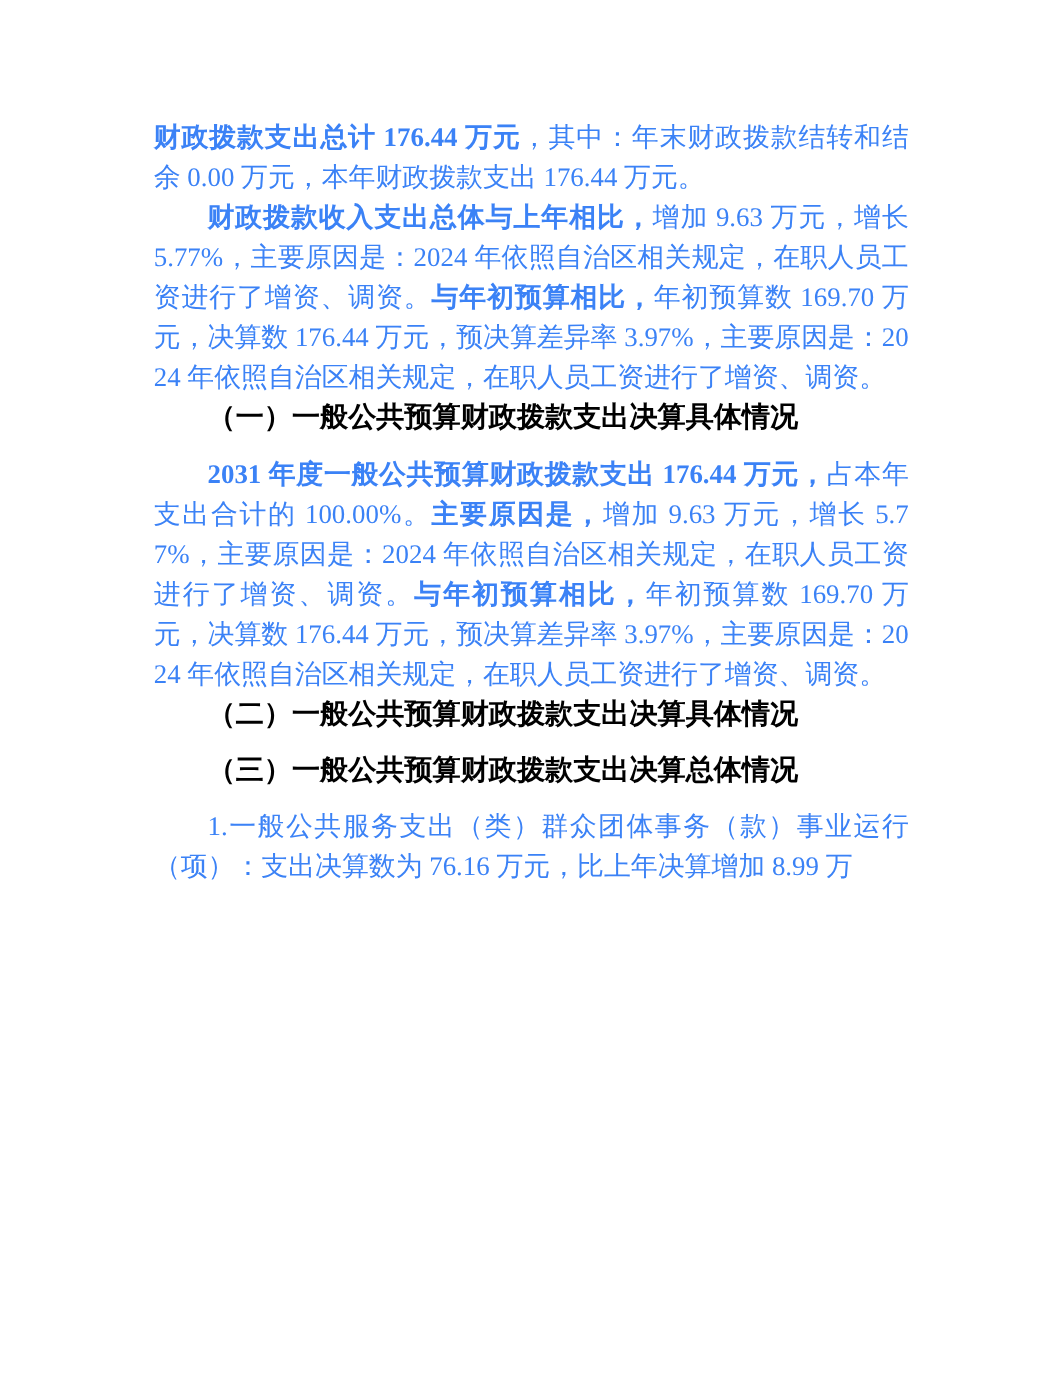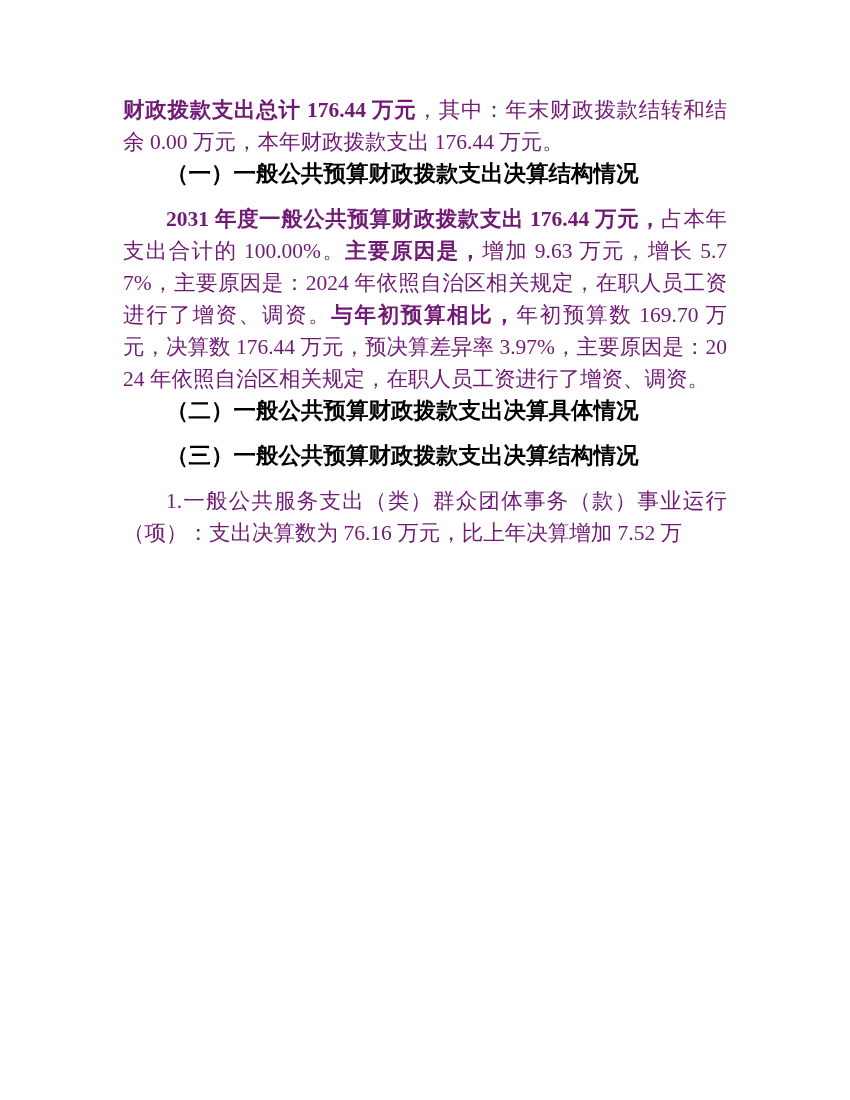--- a/index.html
+++ b/index.html
@@ -18,21 +18,21 @@
       overflow: hidden;
       color: #000000;
     }
     .para {
       margin: 0;
       font-family: "Liberation Serif", "DejaVu Serif", serif;
       font-size: 21.5px;
       line-height: 32px;
       text-align: justify;
       text-justify: inter-ideograph;
-      color: #701a75;
+      color: #3b82f6;
       word-break: break-all;
     }
     .indent {
       text-indent: 43px;
     }
     .item {
       margin: 0 0 10px 0;
     }
     .heading {
       margin: 0 0 13px 0;
@@ -48,26 +48,27 @@
       font-weight: bold;
     }
   </style>
 </head>
 <body>
 
 <div class="page">
 
   <p class="para"><b>财政拨款支出总计 176.44 万元</b><span>，其中：年末财政拨款结转和结余 0.00 万元，本年财政拨款支出 176.44 万元。</span></p>
 
+  <p class="para indent"><b>财政拨款收入支出总体与上年相比，</b><span>增加 9.63 万元，增长 5.77%，主要原因是：2024 年依照自治区相关规定，在职人员工资进行了增资、调资。</span><b>与年初预算相比，</b><span>年初预算数 169.70 万元，决算数 176.44 万元，预决算差异率 3.97%，主要原因是：2024 年依照自治区相关规定，在职人员工资进行了增资、调资。</span></p>
 
 
-  <h4 class="heading">（一）一般公共预算财政拨款支出决算结构情况</h4>
+  <h4 class="heading">（一）一般公共预算财政拨款支出决算具体情况</h4>
 
   <p class="para indent"><b>2031 年度一般公共预算财政拨款支出 176.44 万元，</b><span>占本年支出合计的 100.00%。</span><b>主要原因是，</b><span>增加 9.63 万元，增长 5.77%，主要原因是：2024 年依照自治区相关规定，在职人员工资进行了增资、调资。</span><b>与年初预算相比，</b><span>年初预算数 169.70 万元，决算数 176.44 万元，预决算差异率 3.97%，主要原因是：2024 年依照自治区相关规定，在职人员工资进行了增资、调资。</span></p>
 
   <h4 class="heading">（二）一般公共预算财政拨款支出决算具体情况</h4>
 
 
-  <h4 class="heading">（三）一般公共预算财政拨款支出决算结构情况</h4>
+  <h4 class="heading">（三）一般公共预算财政拨款支出决算总体情况</h4>
 
-  <p class="para indent">1.一般公共服务支出（类）群众团体事务（款）事业运行（项）：支出决算数为 76.16 万元，比上年决算增加 7.52 万</p>
+  <p class="para indent">1.一般公共服务支出（类）群众团体事务（款）事业运行（项）：支出决算数为 76.16 万元，比上年决算增加 8.99 万</p>
 
 </div>
 
 </body></html>

